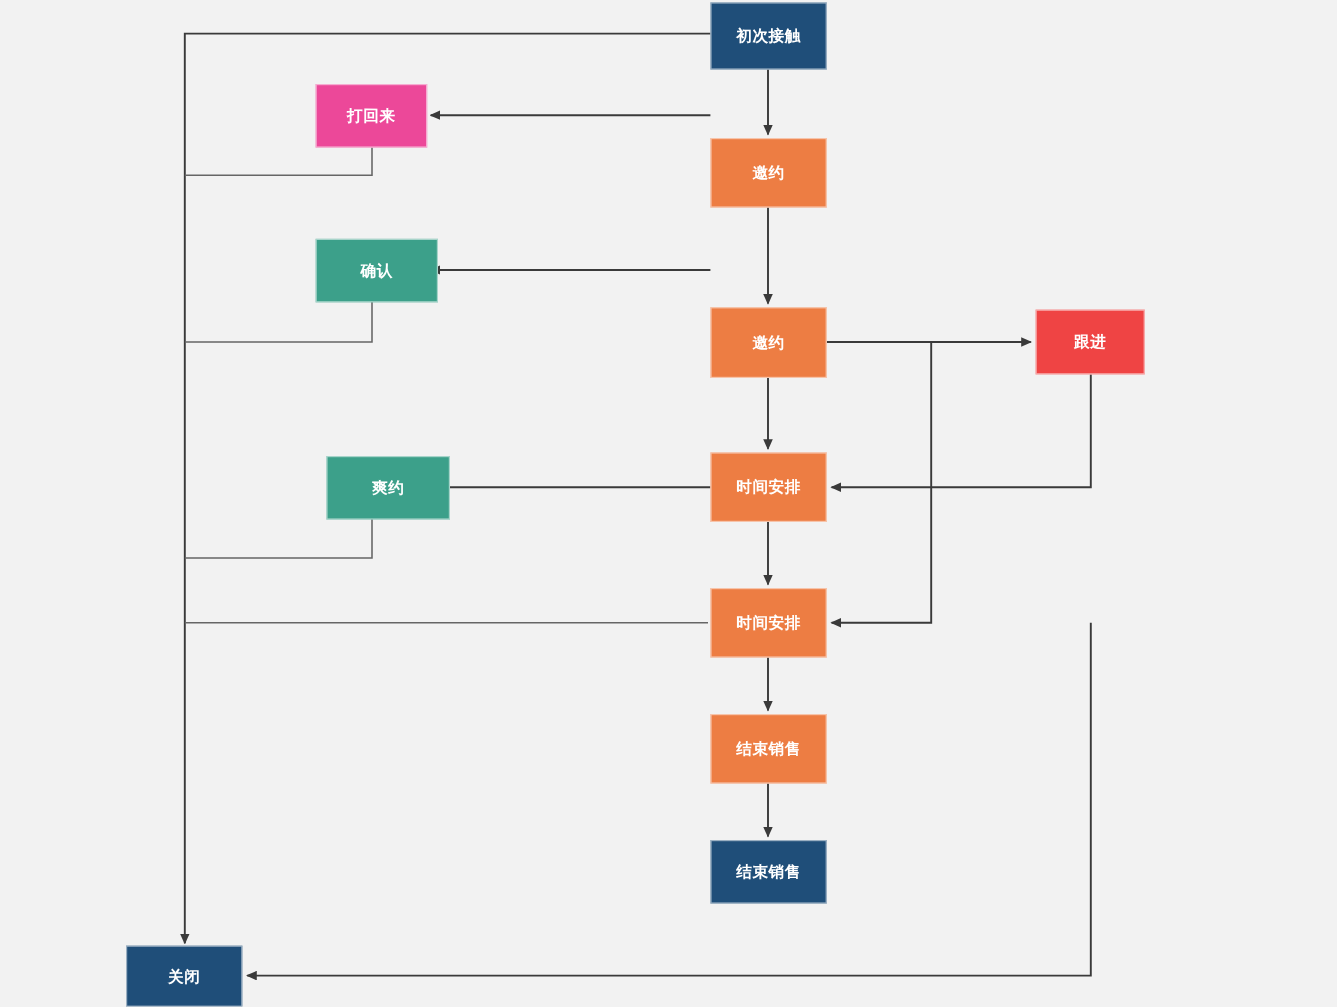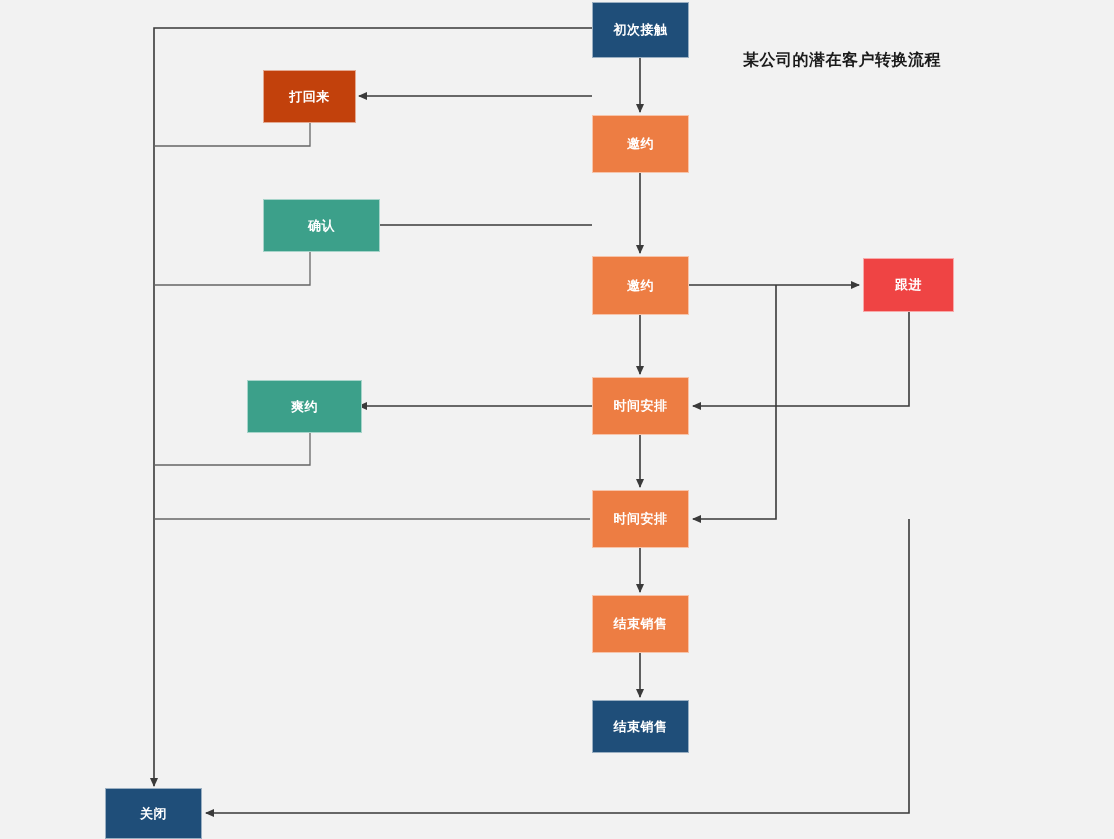--- a/index.html
+++ b/index.html
@@ -98,50 +98,49 @@
         <polyline points="640,548 640,592" fill="none" stroke="#3a3a3a" stroke-width="1.6" marker-end="url(#arrowhead)"></polyline>
         <polyline points="640,653 640,697" fill="none" stroke="#3a3a3a" stroke-width="1.6" marker-end="url(#arrowhead)"></polyline>
         <polyline points="909,519 909,813 206,813" fill="none" stroke="#3a3a3a" stroke-width="1.6" marker-end="url(#arrowhead)"></polyline>
       </g>
   </svg>
 
   <div id="node-layer">
       <div class="node" style="left: 592px; top: 2px; width: 97px; height: 56px; background: rgb(31, 78, 121);">
         <span class="node-label">初次接触</span>
       </div>
-      <div class="node" style="left: 263px; top: 70px; width: 93px; height: 53px; background: #c2410c;">
+      <div class="node" style="left: 263px; top: 70px; width: 93px; height: 53px; background: #ec4899;">
         <span class="node-label">打回来</span>
       </div>
       <div class="node" style="left: 592px; top: 115px; width: 97px; height: 58px; background: rgb(237, 125, 67);">
         <span class="node-label">邀约</span>
       </div>
-      <div class="node" style="left: 263px; top: 199px; width: 117px; height: 53px; background: rgb(60, 160, 138);">
+      <div class="node" style="left: 263px; top: 199px; width: 102px; height: 53px; background: rgb(60, 160, 138);">
         <span class="node-label">确认</span>
       </div>
       <div class="node" style="left: 592px; top: 256px; width: 97px; height: 59px; background: rgb(237, 125, 67);">
         <span class="node-label">邀约</span>
       </div>
       <div class="node" style="left: 863px; top: 258px; width: 91px; height: 54px; background: #ef4444;">
         <span class="node-label">跟进</span>
       </div>
-      <div class="node" style="left: 247px; top: 380px; width: 115px; height: 53px; background: rgb(60, 160, 138);">
+      <div class="node" style="left: 272px; top: 380px; width: 103px; height: 53px; background: rgb(60, 160, 138);">
         <span class="node-label">爽约</span>
       </div>
       <div class="node" style="left: 592px; top: 377px; width: 97px; height: 58px; background: rgb(237, 125, 67);">
         <span class="node-label">时间安排</span>
       </div>
       <div class="node" style="left: 592px; top: 490px; width: 97px; height: 58px; background: rgb(237, 125, 67);">
         <span class="node-label">时间安排</span>
       </div>
       <div class="node" style="left: 592px; top: 595px; width: 97px; height: 58px; background: rgb(237, 125, 67);">
         <span class="node-label">结束销售</span>
       </div>
       <div class="node" style="left: 592px; top: 700px; width: 97px; height: 53px; background: rgb(31, 78, 121);">
         <span class="node-label">结束销售</span>
       </div>
       <div class="node" style="left: 105px; top: 788px; width: 97px; height: 51px; background: rgb(31, 78, 121); align-items: center;">
         <span class="node-label">关闭</span>
       </div>
     </div>
 
-  <div id="title">某公司的潜在客户转换流程</div>
 
 </div>
 
 </body></html>

